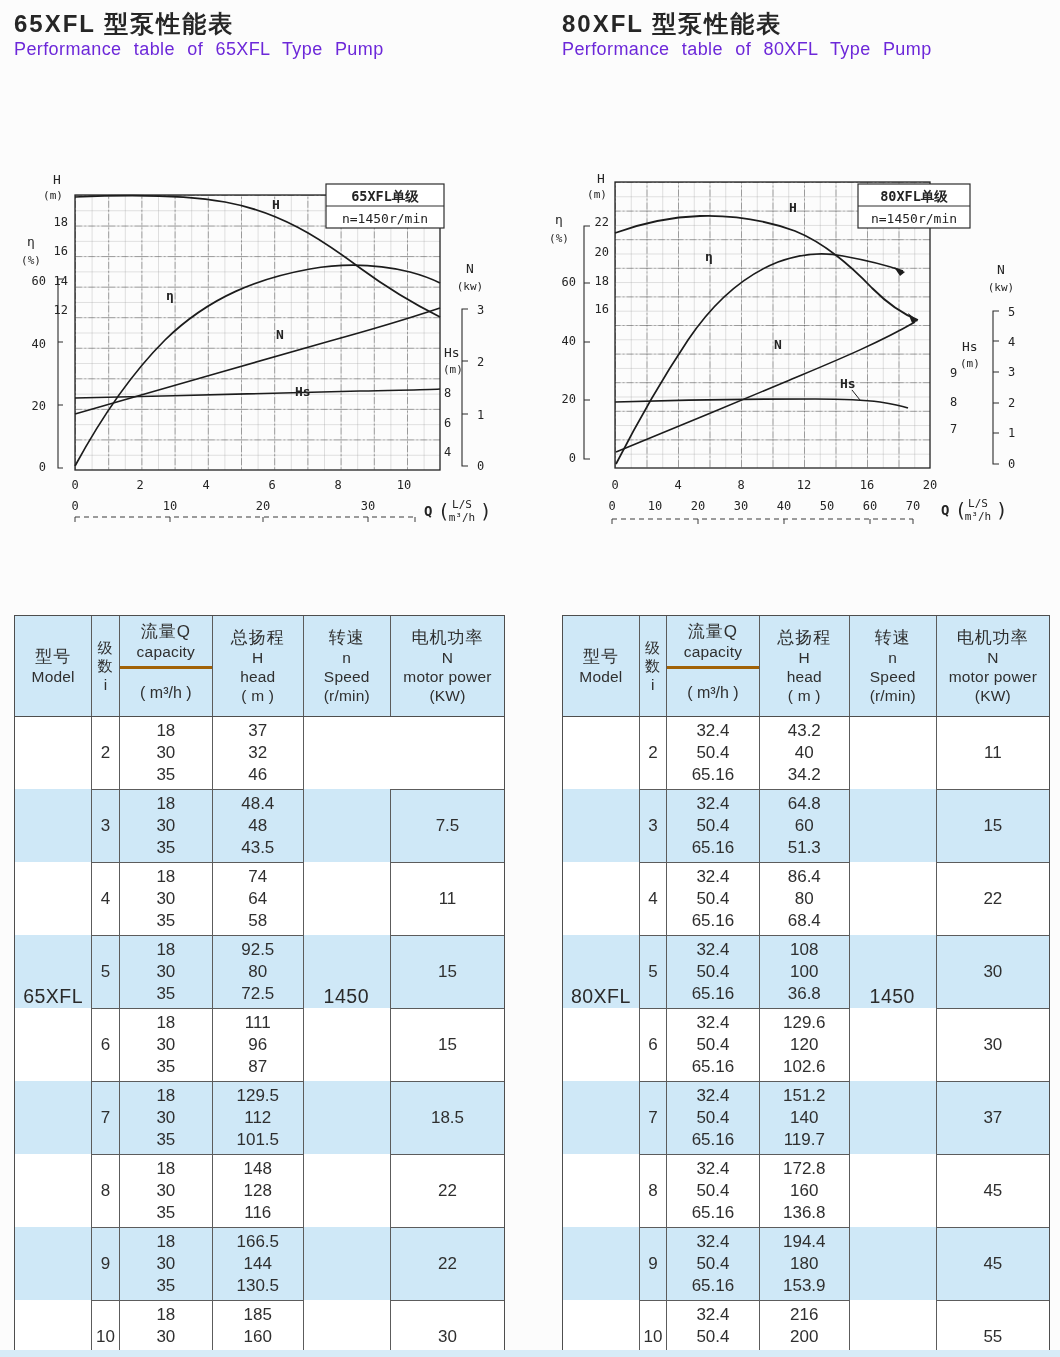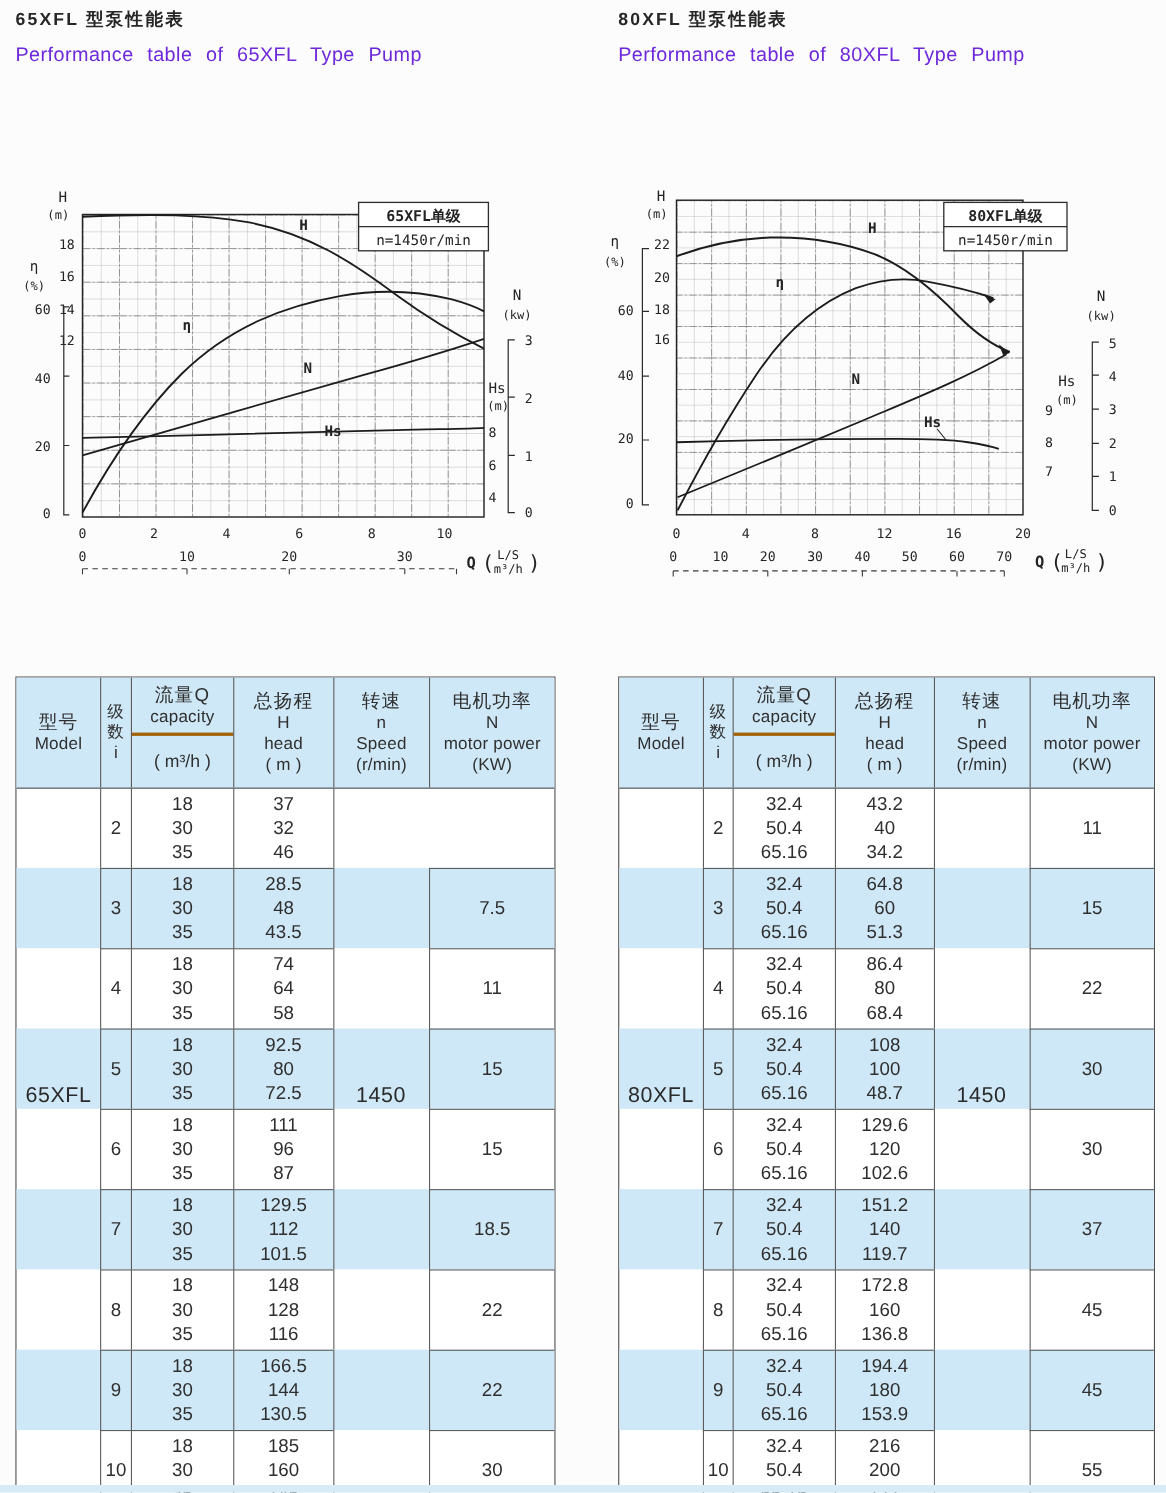--- a/index.html
+++ b/index.html
@@ -1,20 +1,20 @@
 <!DOCTYPE html>
 <html><head>
 <meta charset="utf-8">
 <style>
   html,body{margin:0;padding:0;}
   body{
     width:1060px;height:1357px;position:relative;background:#fcfcfc;
     font-family:"Liberation Sans", sans-serif;color:#2f2f2f;overflow:hidden;
   }
-  .sec-title-zh{position:absolute;font-size:16px;font-weight:600;letter-spacing:2px;color:#262626;}
+  .sec-title-zh{position:absolute;font-size:24px;font-weight:600;letter-spacing:2px;color:#262626;}
   .sec-title-en{position:absolute;font-size:18px;font-weight:400;word-spacing:7px;letter-spacing:.4px;color:#6d28d9;}
   svg.chart{position:absolute;}
   svg.chart text{font-family:"DejaVu Sans Mono", monospace;fill:#242424;}
   .tick{font-size:12px;}
   .axname{font-size:13px;}
   .axunit{font-size:11px;}
   .curvelab{font-size:13px;font-weight:bold;}
   .boxtitle{font-size:13.5px;font-weight:bold;}
   .boxsub{font-size:13px;}
   .qlab{font-size:14px;font-weight:bold;}
@@ -276,21 +276,21 @@
       <div class="c cm"></div>
       <div class="c ci bt">
           <span class="val">3</span>
         </div>
       <div class="c cq bt stack">
           <div class="val">18</div>
           <div class="val">30</div>
           <div class="val">35</div>
         </div>
       <div class="c ch bt stack">
-          <div class="val">28.5</div>
+          <div class="val">48.4</div>
           <div class="val">48</div>
           <div class="val">43.5</div>
         </div>
       <div class="c cs"></div>
       <div class="c cn bt">
           <span class="val">7.5</span>
         </div>
     </div>
     <div class="tg">
       <div class="c cm"></div>
@@ -541,21 +541,21 @@
           <span class="val">5</span>
         </div>
       <div class="c cq bt stack">
           <div class="val">32.4</div>
           <div class="val">50.4</div>
           <div class="val">65.16</div>
         </div>
       <div class="c ch bt stack">
           <div class="val">108</div>
           <div class="val">100</div>
-          <div class="val">48.7</div>
+          <div class="val">36.8</div>
         </div>
       <div class="c cs"></div>
       <div class="c cn bt">
           <span class="val">30</span>
         </div>
     </div>
     <div class="tg">
       <div class="c cm"></div>
       <div class="c ci bt">
           <span class="val">6</span>

